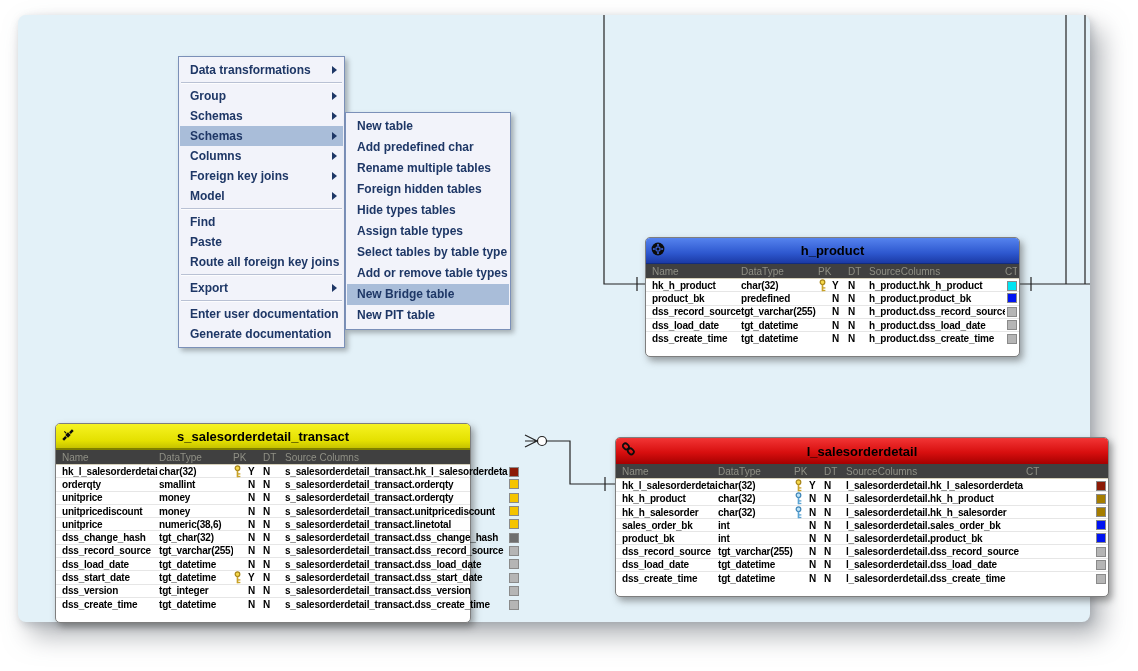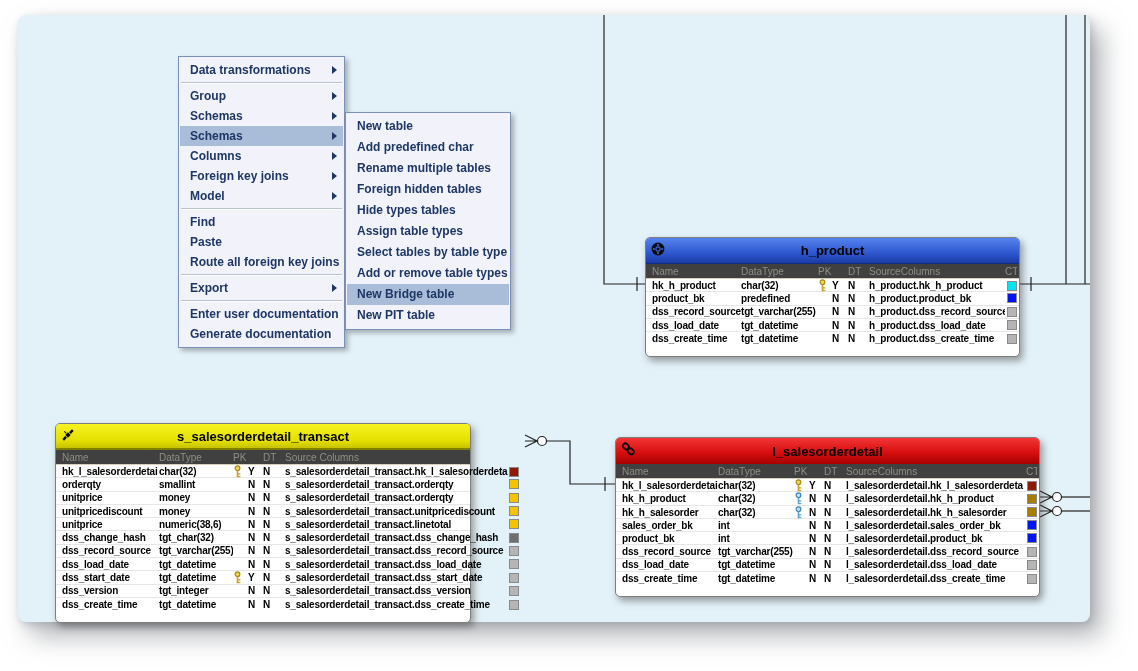--- a/index.html
+++ b/index.html
@@ -301,21 +301,21 @@
             <span class="cell">dss_create_time</span>
             <span class="cell">tgt_datetime</span>
             <span class="cell keycell"></span>
             <span class="cell">N</span>
             <span class="cell">N</span>
             <span class="cell">s_salesorderdetail_transact.dss_create_time</span>
             <span class="ct-sw" style="background: rgb(181, 181, 181);"></span>
           </div>
         </div>
       </div>
-      <div class="entity t-lnk" style="left: 597px; top: 422px; width: 425px;">
+      <div class="entity t-lnk" style="left: 597px; top: 422px; width: 494px;">
         <div class="ehdr">
           <span class="eicon"><svg width="15" height="14" viewBox="0 0 15 14">
               <g transform="rotate(45 7.5 7)" fill="none" stroke="#0c0c0c" stroke-width="1.8">
                 <rect x="0.6" y="4.5" width="6.4" height="5" rx="2.5"></rect>
                 <rect x="7.6" y="4.5" width="6.4" height="5" rx="2.5"></rect>
               </g>
             </svg></span>
           <div class="etitle">l_salesorderdetail</div>
         </div>
         <div class="grid colhdr">

